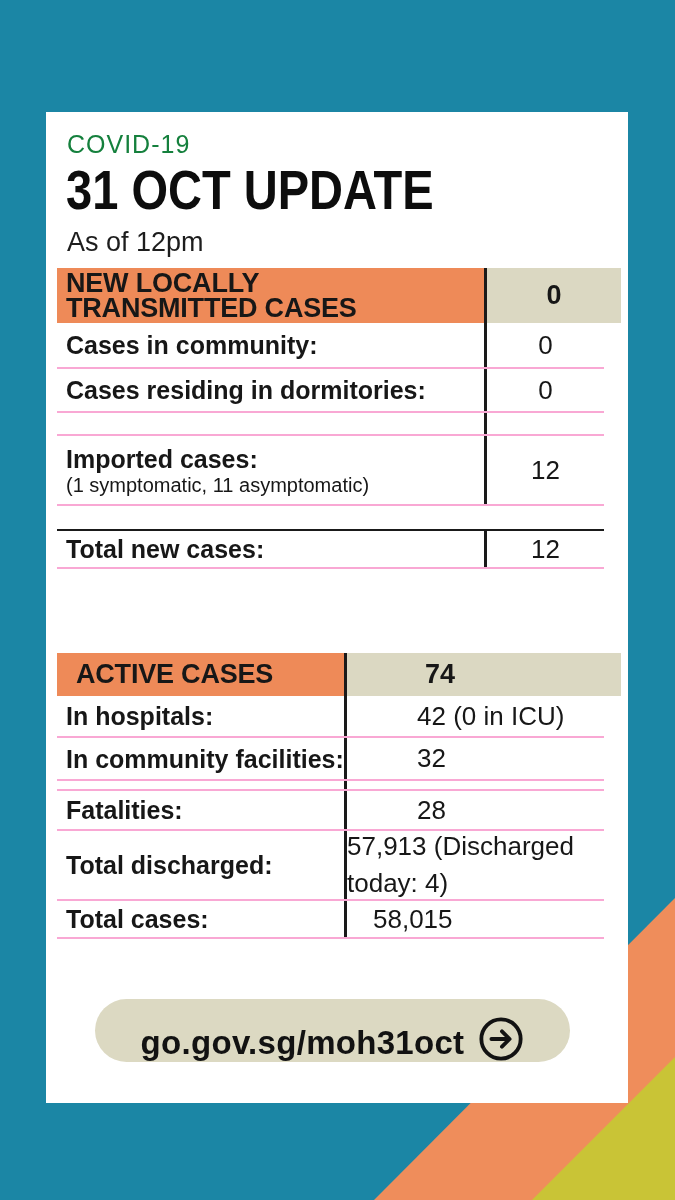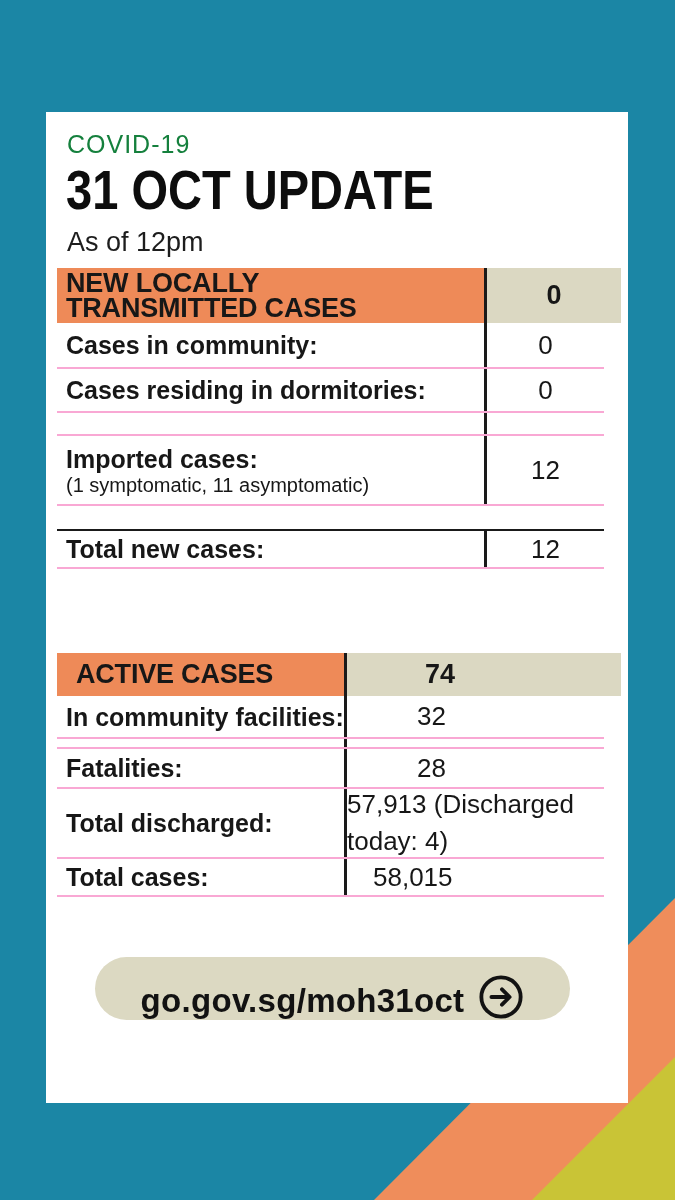--- a/index.html
+++ b/index.html
@@ -122,20 +122,26 @@
   </div>
 
   <div class="tbl tbl2">
     <div class="row hdr h39">
       <div class="lbl">
         <span class="hdr-lines">ACTIVE CASES</span>
       </div>
       <div class="val">74</div>
     </div>
 
+    <div class="row h42">
+      <div class="lbl">
+          <span class="main">In hospitals:</span>
+        </div>
+      <div class="val">42 (0 in ICU)</div>
+    </div>
 
     <div class="row h39">
       <div class="lbl">
           <span class="main">In community facilities:</span>
         </div>
       <div class="val">32</div>
     </div>
 
     <div class="row h10">
       <div class="lbl"></div>

